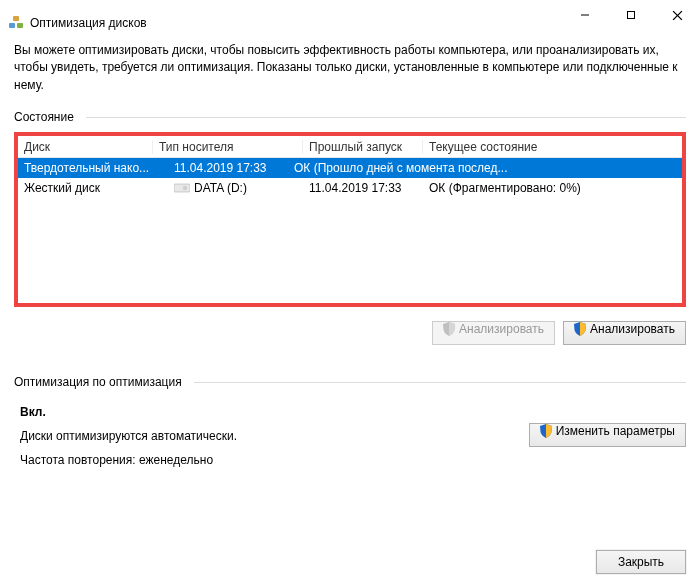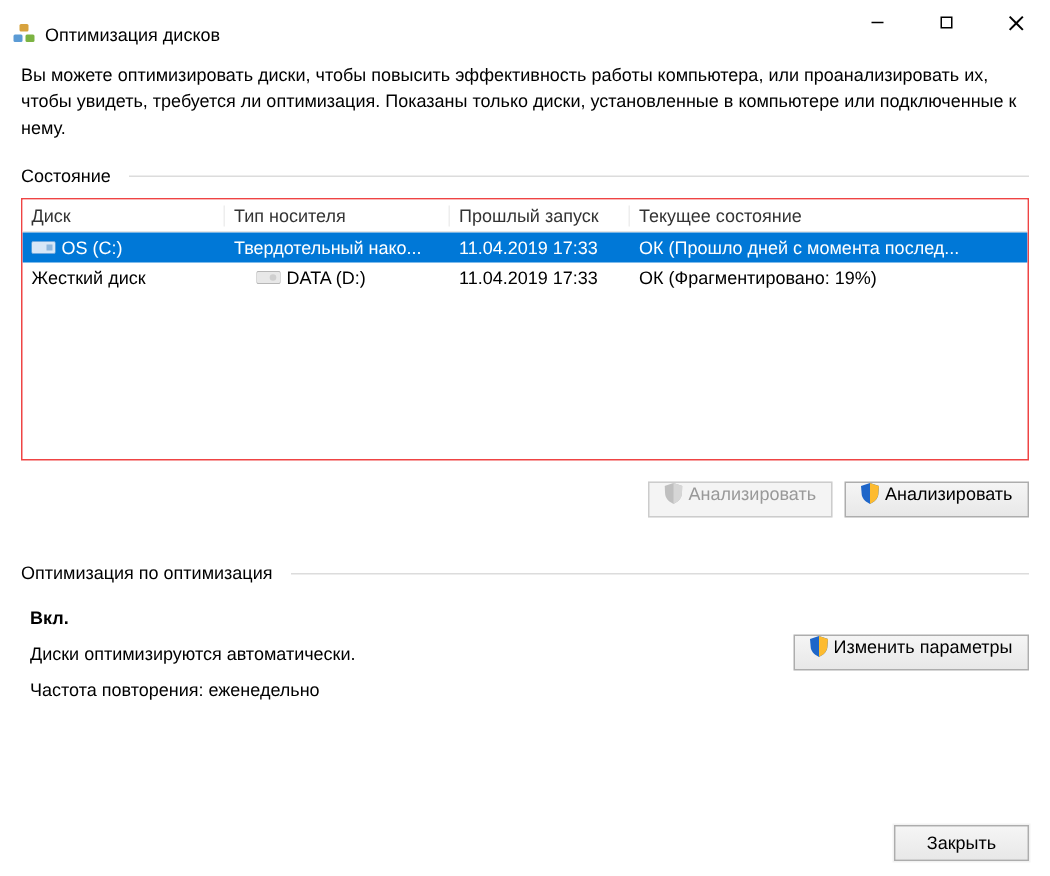--- a/index.html
+++ b/index.html
@@ -49,21 +49,21 @@
     margin-bottom: 8px;
   }
   .group-label .line {
     position: absolute;
     top: 50%;
     right: 0;
     height: 1px;
     background: #dcdcdc;
   }
   .table-wrap {
-    border: 1px solid #ef4444;
+    border: 4px solid #ef4444;
     height: 175px;
     overflow: hidden;
     background: #fff;
   }
   .thead {
     display: flex;
     height: 22px;
     align-items: center;
     font-size: 12px;
     color: #333;
@@ -193,47 +193,38 @@
 
   <div class="table-wrap">
     <div class="thead">
       <div class="th col1">Диск</div>
       <div class="th col2">Тип носителя</div>
       <div class="th col3">Прошлый запуск</div>
       <div class="th col4">Текущее состояние</div>
     </div>
 
     <div class="trow selected">
-      <div class="td col1">
-        <span class="drive-icon">
-          <svg viewBox="0 0 16 12">
-              <rect x="0" y="2" width="16" height="8" rx="1" fill="#d7e7f7" stroke="#6fa8dc" stroke-width="0.6"></rect>
-              <rect x="10" y="4" width="4" height="4" fill="#8fb8de"></rect>
-            </svg>
-        </span>
-        <span>OS (C:)</span>
-      </div>
       <div class="td col2">Твердотельный нако...</div>
       <div class="td col3">11.04.2019 17:33</div>
       <div class="td col4">ОК (Прошло дней с момента послед...</div>
     </div>
 
     <div class="trow">
       <div class="td col2">Жесткий диск</div>
       <div class="td col1">
         <span class="drive-icon">
           <svg viewBox="0 0 16 12">
               <rect x="0" y="2" width="16" height="8" rx="1" fill="#e8e8e8" stroke="#b0b0b0" stroke-width="0.6"></rect>
               <circle cx="11" cy="6" r="2.2" fill="#cfcfcf"></circle>
             </svg>
         </span>
         <span>DATA (D:)</span>
       </div>
       <div class="td col3">11.04.2019 17:33</div>
-      <div class="td col4">ОК (Фрагментировано: 19%)</div>
+      <div class="td col4">ОК (Фрагментировано: 0%)</div>
     </div>
   </div>
 
   <div class="btn-row">
     <div class="btn disabled">
       <span class="shield">
         <svg viewBox="0 0 12 14">
             <path d="M6 0 L12 2 L11.5 8 C11 11 8 13 6 14 C4 13 1 11 0.5 8 L0 2 Z" fill="#bfbfbf"></path>
             <path d="M6 0 L12 2 L11.5 8 C11 11 8 13 6 14 Z" fill="#d6d6d6"></path>
           </svg>

